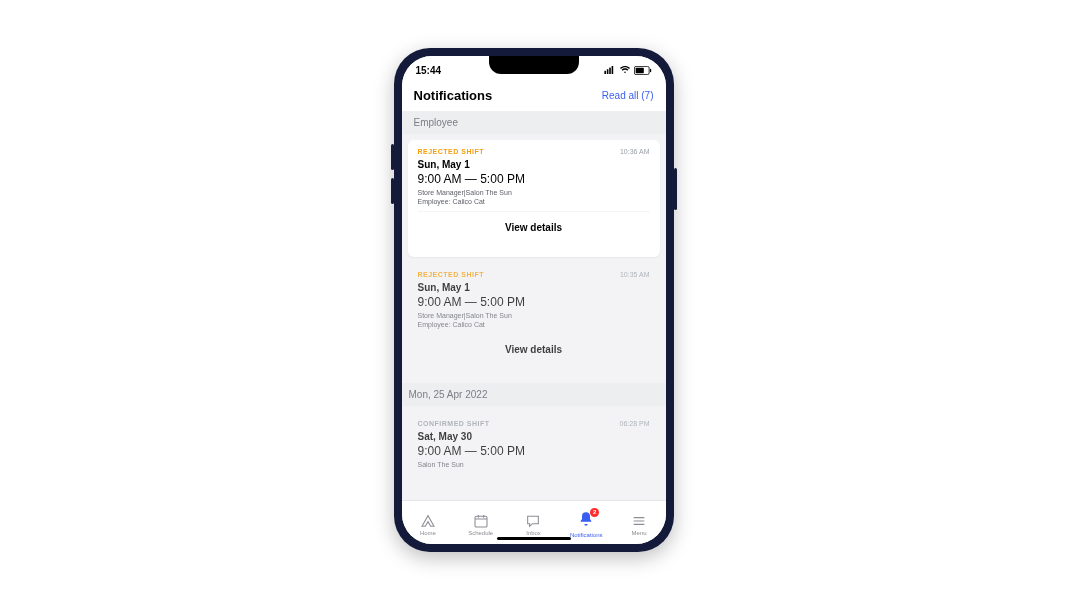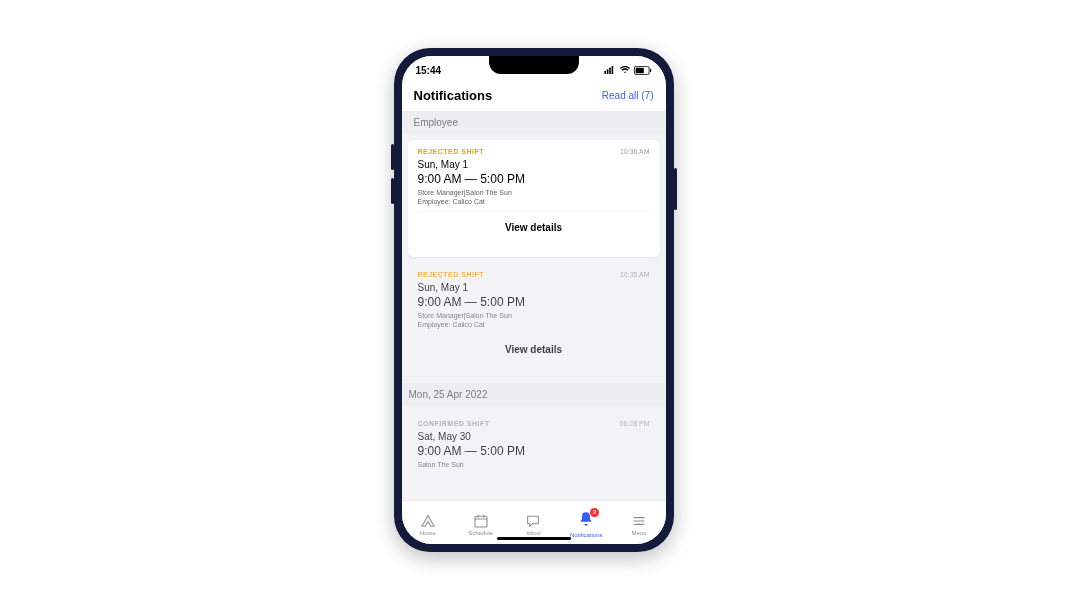--- a/index.html
+++ b/index.html
@@ -76,21 +76,21 @@
     border-radius: 6px;
     padding: 8px 10px 0;
     position: relative;
   }
   .card.unread { background:#fff; box-shadow: 0 1px 2px rgba(0,0,0,.05); }
   .card.read   { background:transparent; opacity:.75; }
   .tag { font-size:7px; font-weight:700; letter-spacing:.5px; }
   .tag.rejected { color:#f59e0b; }
   .tag.confirmed { color:#9aa0a8; }
   .time { position:absolute; top:8px; right:10px; font-size:7px; color:#9aa0a8; }
-  .date { font-size:10px; font-weight:400; margin-top:4px; }
+  .date { font-size:10px; font-weight:700; margin-top:4px; }
   .hours { font-size:12px; font-weight:500; margin-top:2px; }
   .meta { font-size:7px; color:#5c5f66; margin-top:3px; }
   .meta + .meta { margin-top:2px; }
   .view { text-align:center; font-size:10px; font-weight:600; padding:10px 0 24px; margin-top:6px; border-top:1px solid rgba(0,0,0,.04); }
   .card.read .view { border-top:none; }
   .tabbar {
     height:44px; background:#fff; border-top:1px solid #e6e6ea;
     display:flex; justify-content:space-around; align-items:center;
     padding-top:3px;
   }

